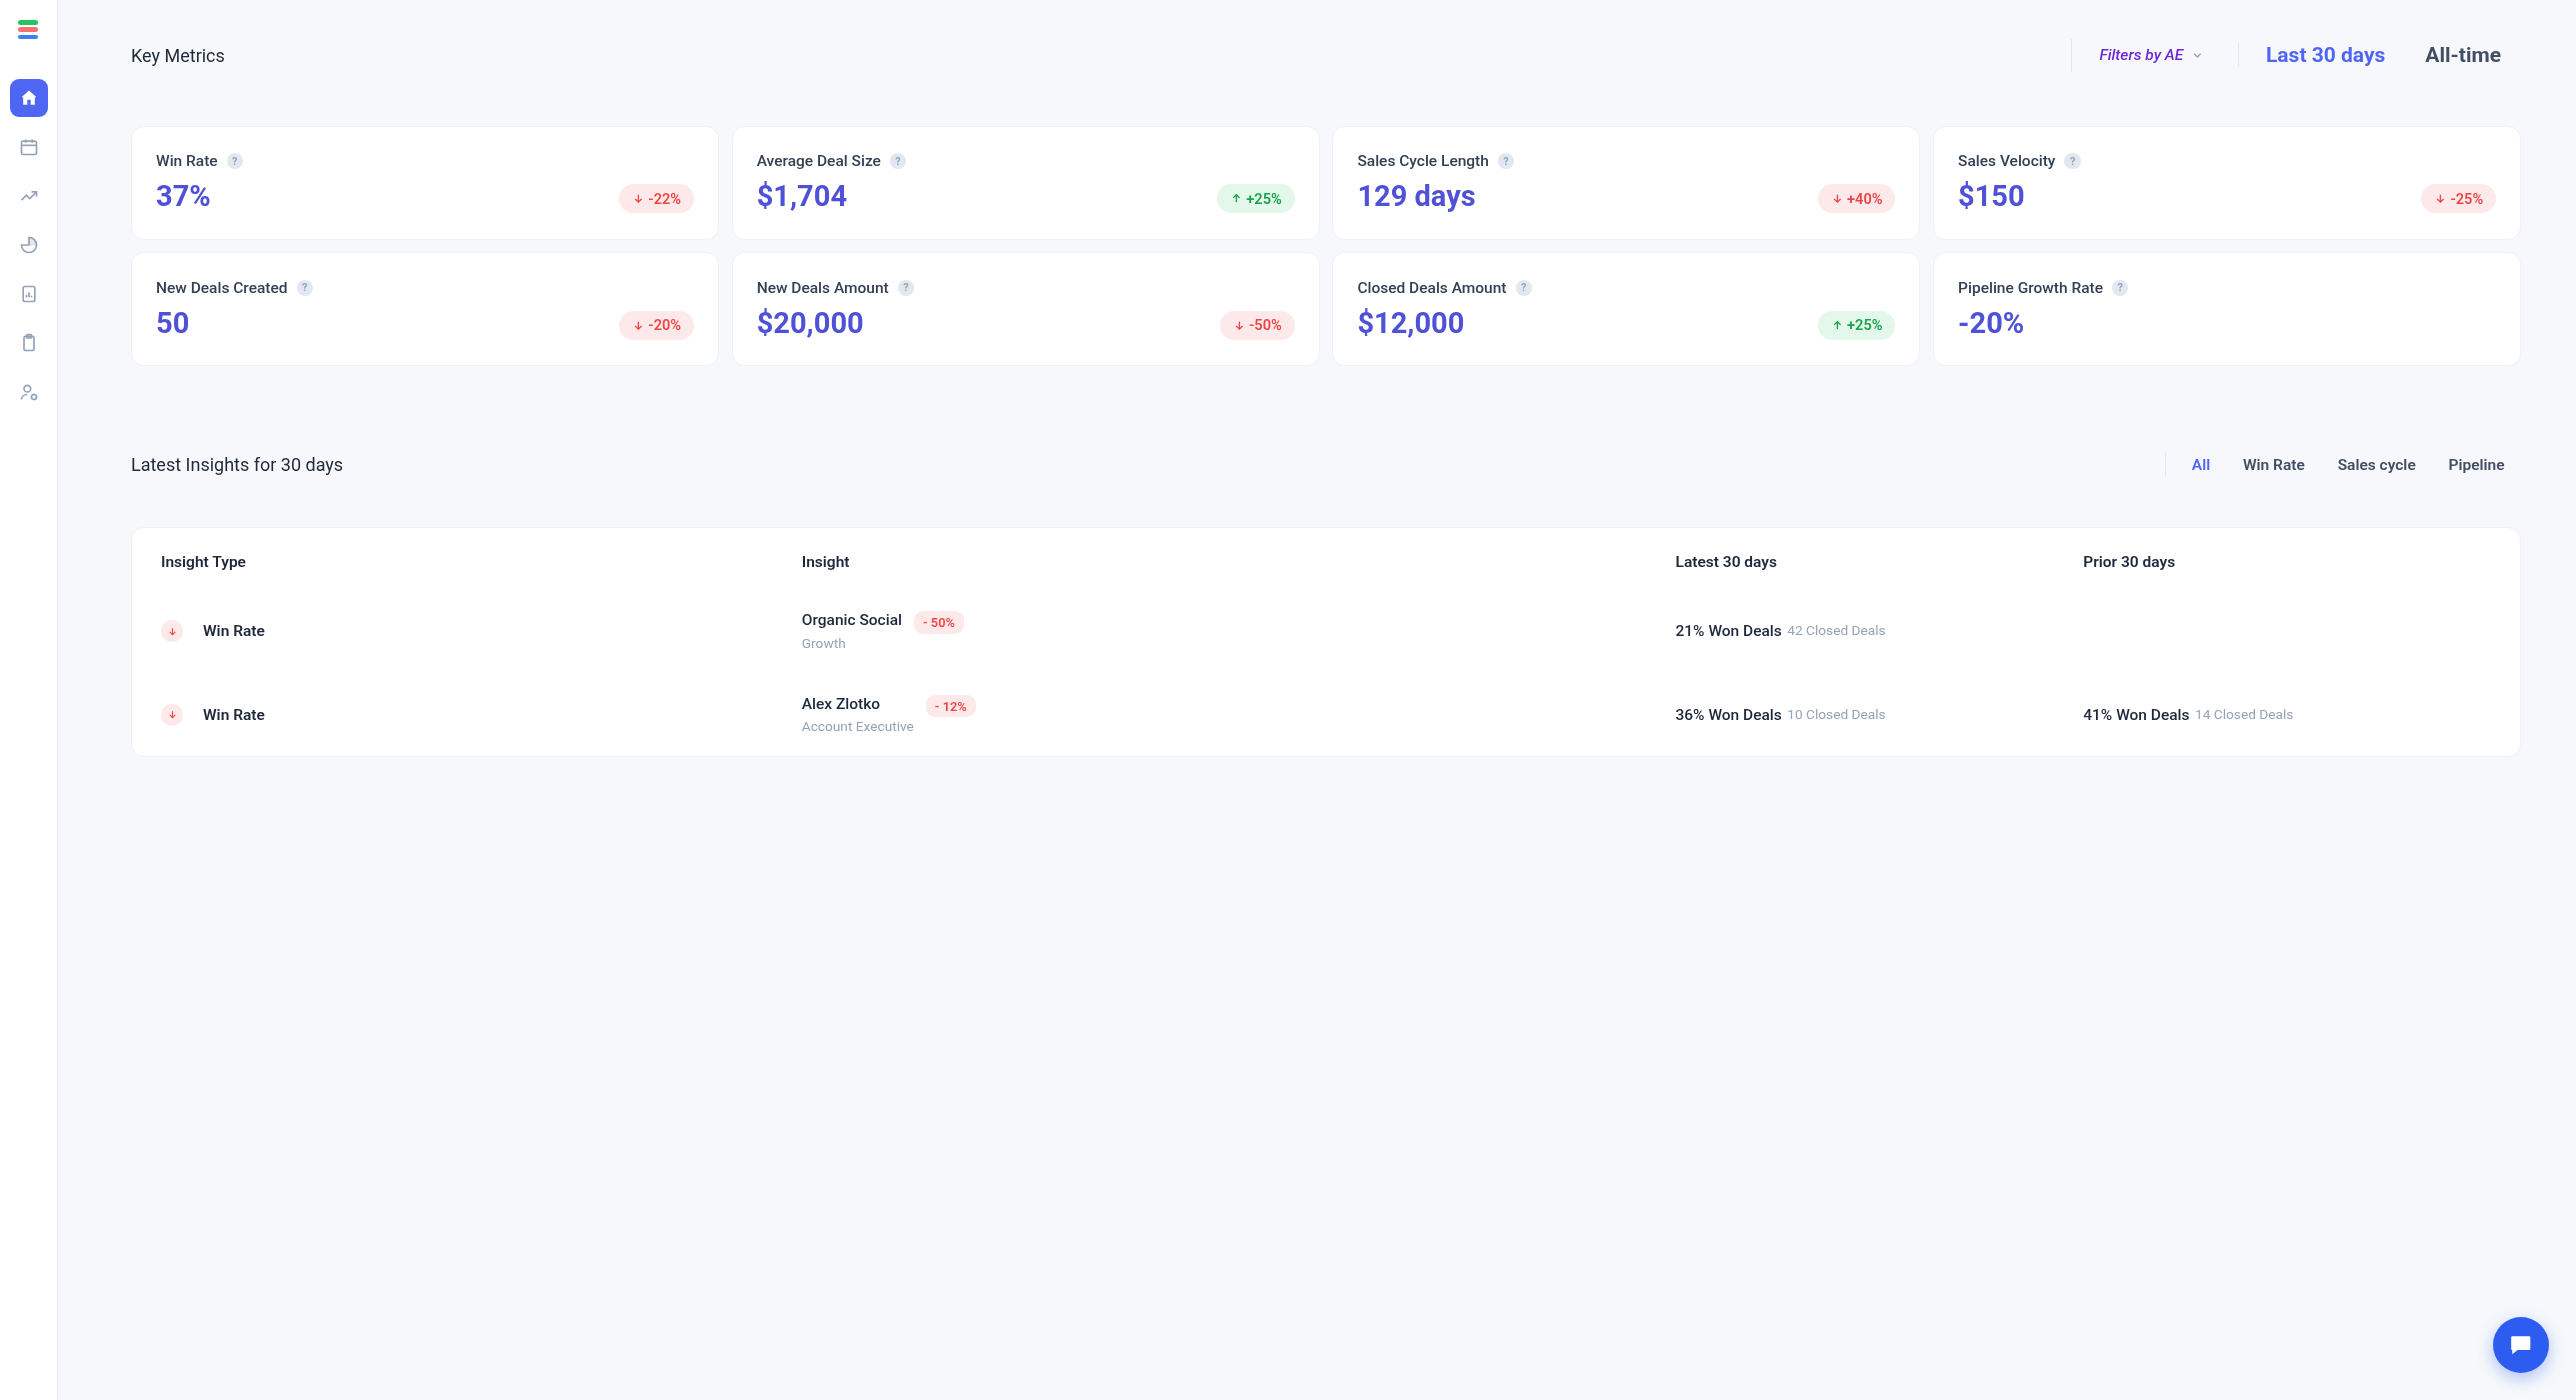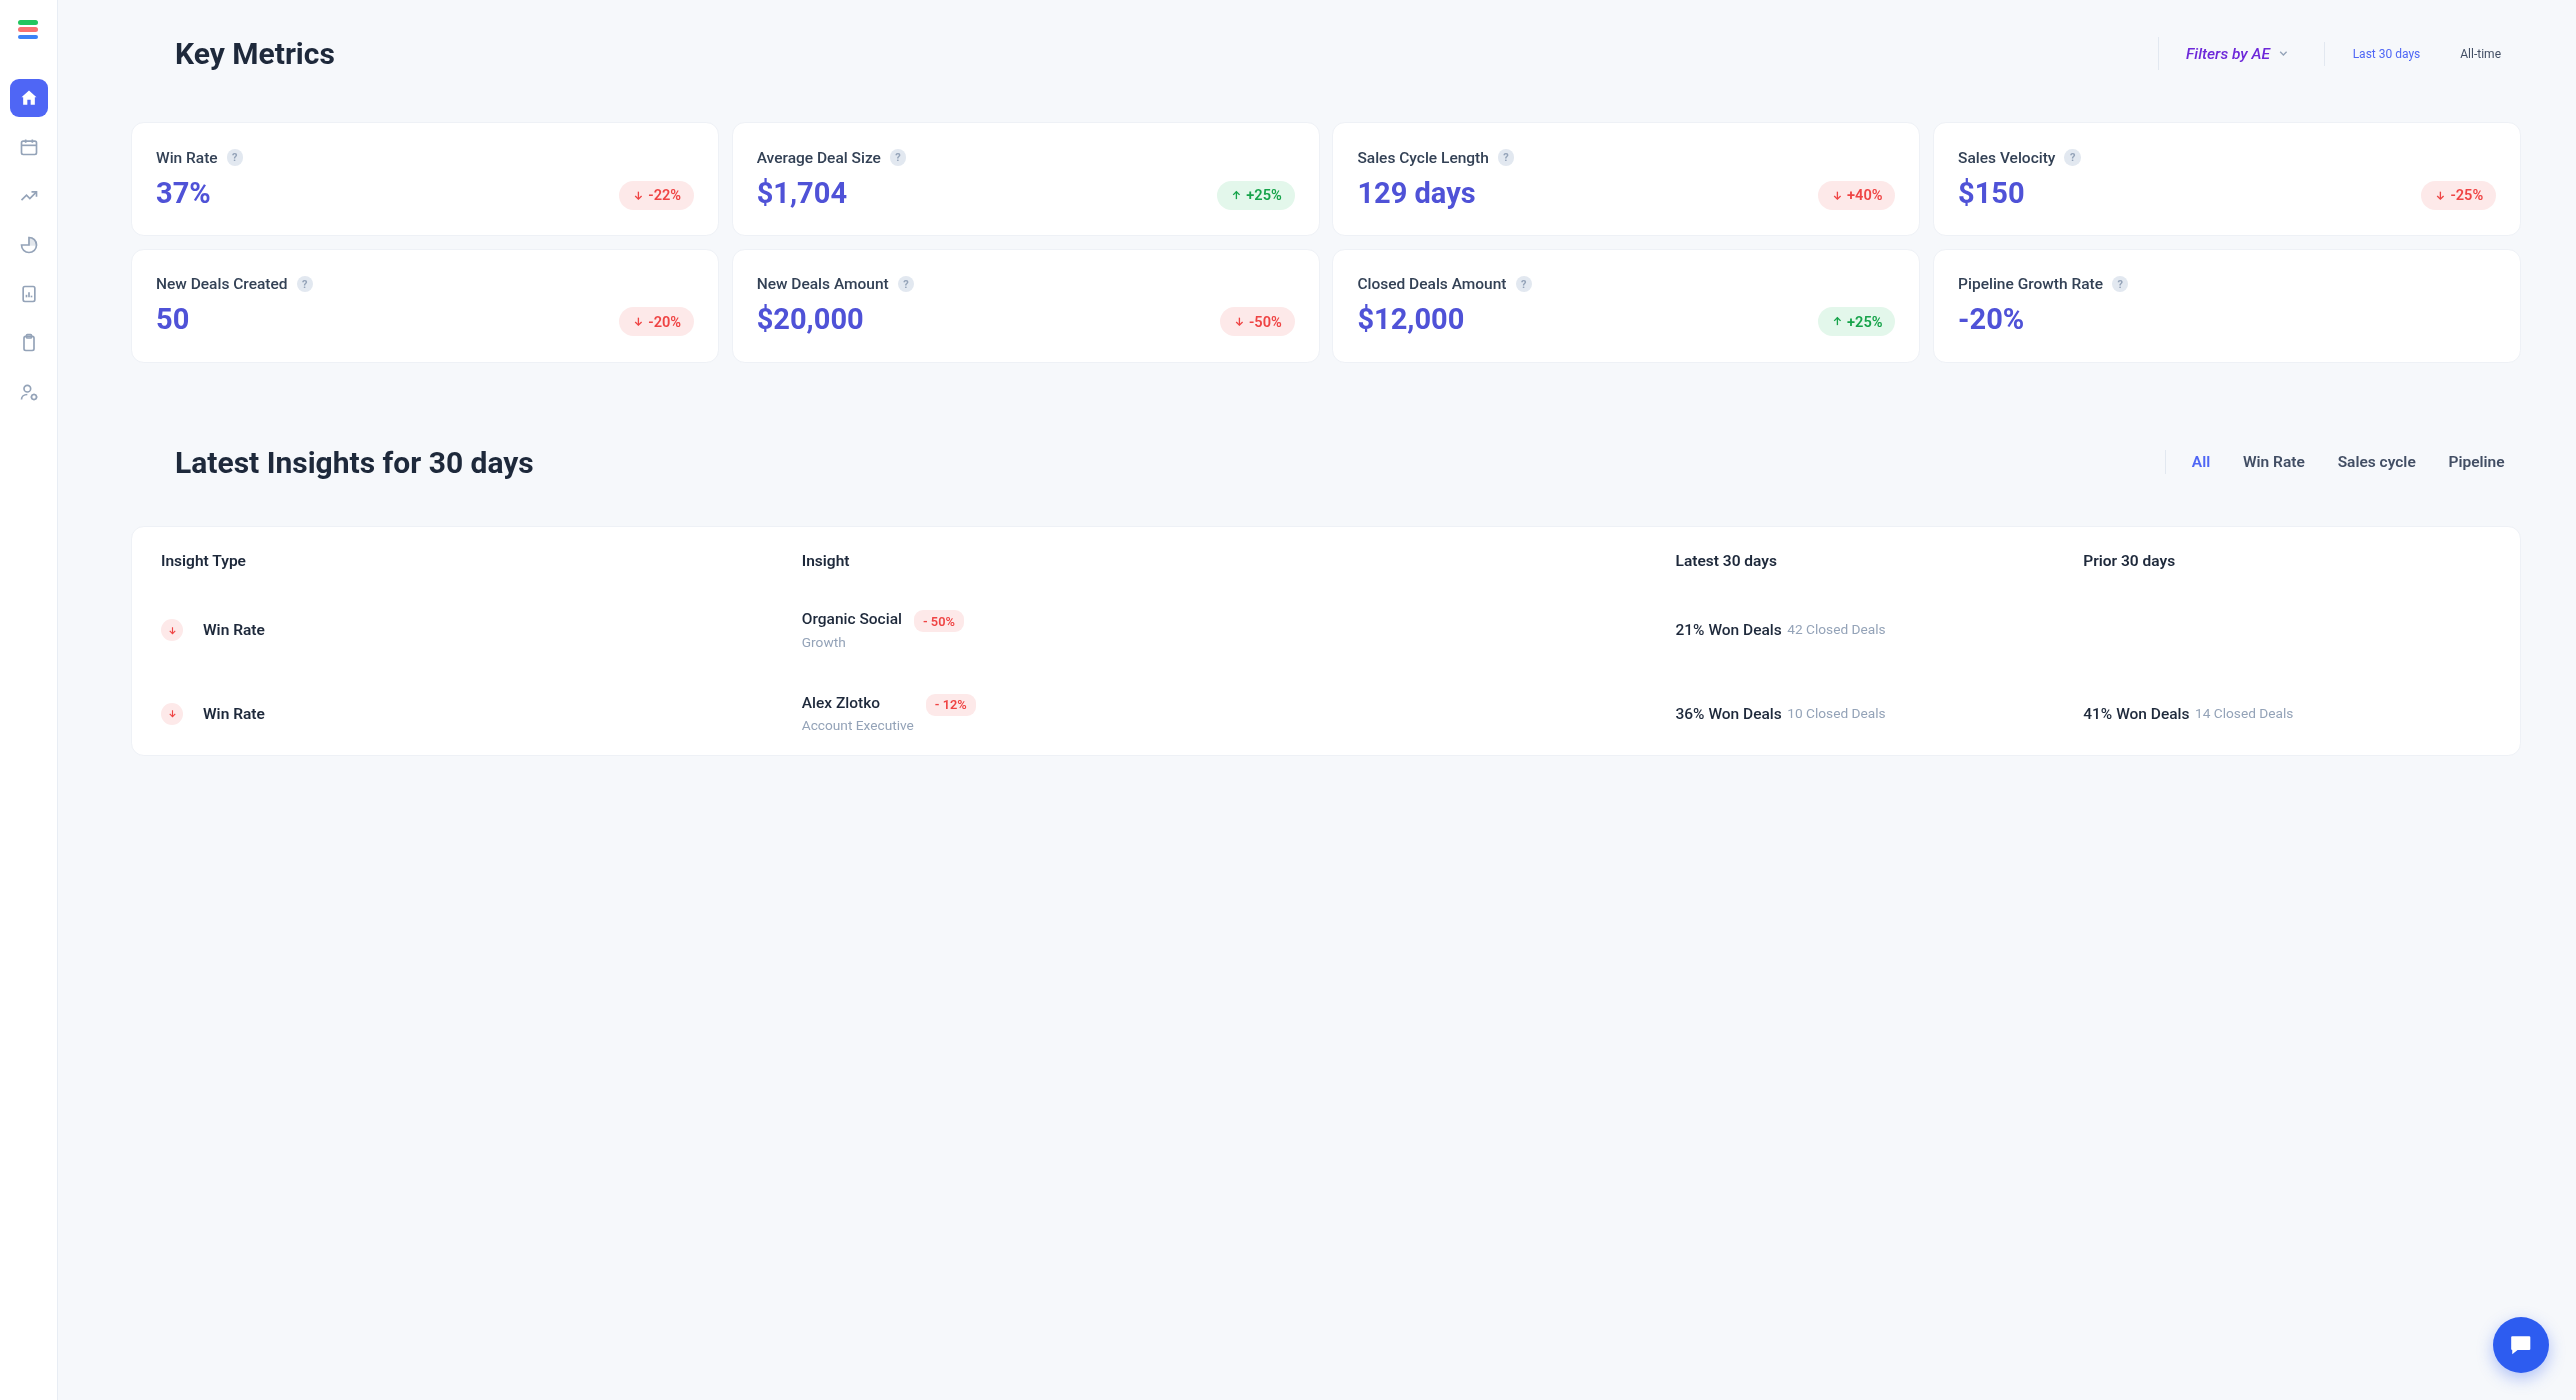--- a/index.html
+++ b/index.html
@@ -9,24 +9,24 @@
 .logo-icon { width: 22px; height: 22px; display: flex; flex-direction: column; gap: 2.7px; margin-bottom: 25.5px; }
 .logo-bar { height: 4.6px; border-radius: 2.7px; }
 .lb1 { background: #22c55e; width: 20px; }
 .lb2 { background: #f87171; width: 20px; }
 .lb3 { background: #3b82f6; width: 20px; }
 .side-item { width: 38px; height: 38px; border-radius: 9px; display: flex; align-items: center; justify-content: center; cursor: pointer; color: #94a3b8; }
 .side-item.active { background: #4f66f5; color: #fff; }
 .side-item svg { width: 20px; height: 20px; }
 .main { flex: 1; padding: 36px 55px 36px 73px; }
 .section-head { display: flex; align-items: center; justify-content: space-between; margin-bottom: 51px; }
-.section-title { font-size: 30px; font-weight: 700; color: #1e293b; margin-left: 44px; }
+.section-title { font-size: 18px; font-weight: 400; color: #1e293b; }
 .head-controls { display: flex; align-items: center; gap: 0; }
 .filter-btn { display: flex; align-items: center; gap: 7.3px; padding: 7.3px 27px; border-left: 0.9px solid #e2e8f0; color: #6d28d9; font-size: 15.5px; font-weight: 500; cursor: pointer; font-style: italic; }
-.tab-btn { padding: 7.3px 20px; font-size: 12px; font-weight: 400; color: #424e64; cursor: pointer; }
+.tab-btn { padding: 7.3px 20px; font-size: 21px; font-weight: 700; color: #424e64; cursor: pointer; }
 .tab-btn.active { color: #4f66f5; }
 .tab-sep { border-left: 0.9px solid #e2e8f0; height: 24px; margin: 0 7.3px; }
 .metrics-grid { display: grid; grid-template-columns: repeat(4, 1fr); gap: 12.8px; margin-bottom: 82px; }
 .metric-card { background: #fff; border: 0.9px solid #eef1f6; border-radius: 12.8px; padding: 25.5px 24px 25.5px 24px; display: flex; justify-content: space-between; align-items: flex-end; }
 .metric-left { display: flex; flex-direction: column; gap: 9px; }
 .metric-label-row { display: flex; align-items: center; gap: 9px; }
 .metric-label { font-size: 15.5px; font-weight: 500; color: #334155; }
 .help-icon { width: 16.4px; height: 16.4px; border-radius: 50%; background: #e2e8f0; color: #94a3b8; font-size: 11px; font-weight: 700; display: flex; align-items: center; justify-content: center; cursor: pointer; }
 .metric-value { font-size: 29px; font-weight: 700; color: #4f52d7; }
 .delta-badge { display: flex; align-items: center; gap: 3.6px; border-radius: 16.4px; padding: 5.5px 12.8px; font-size: 14.6px; font-weight: 600; }

